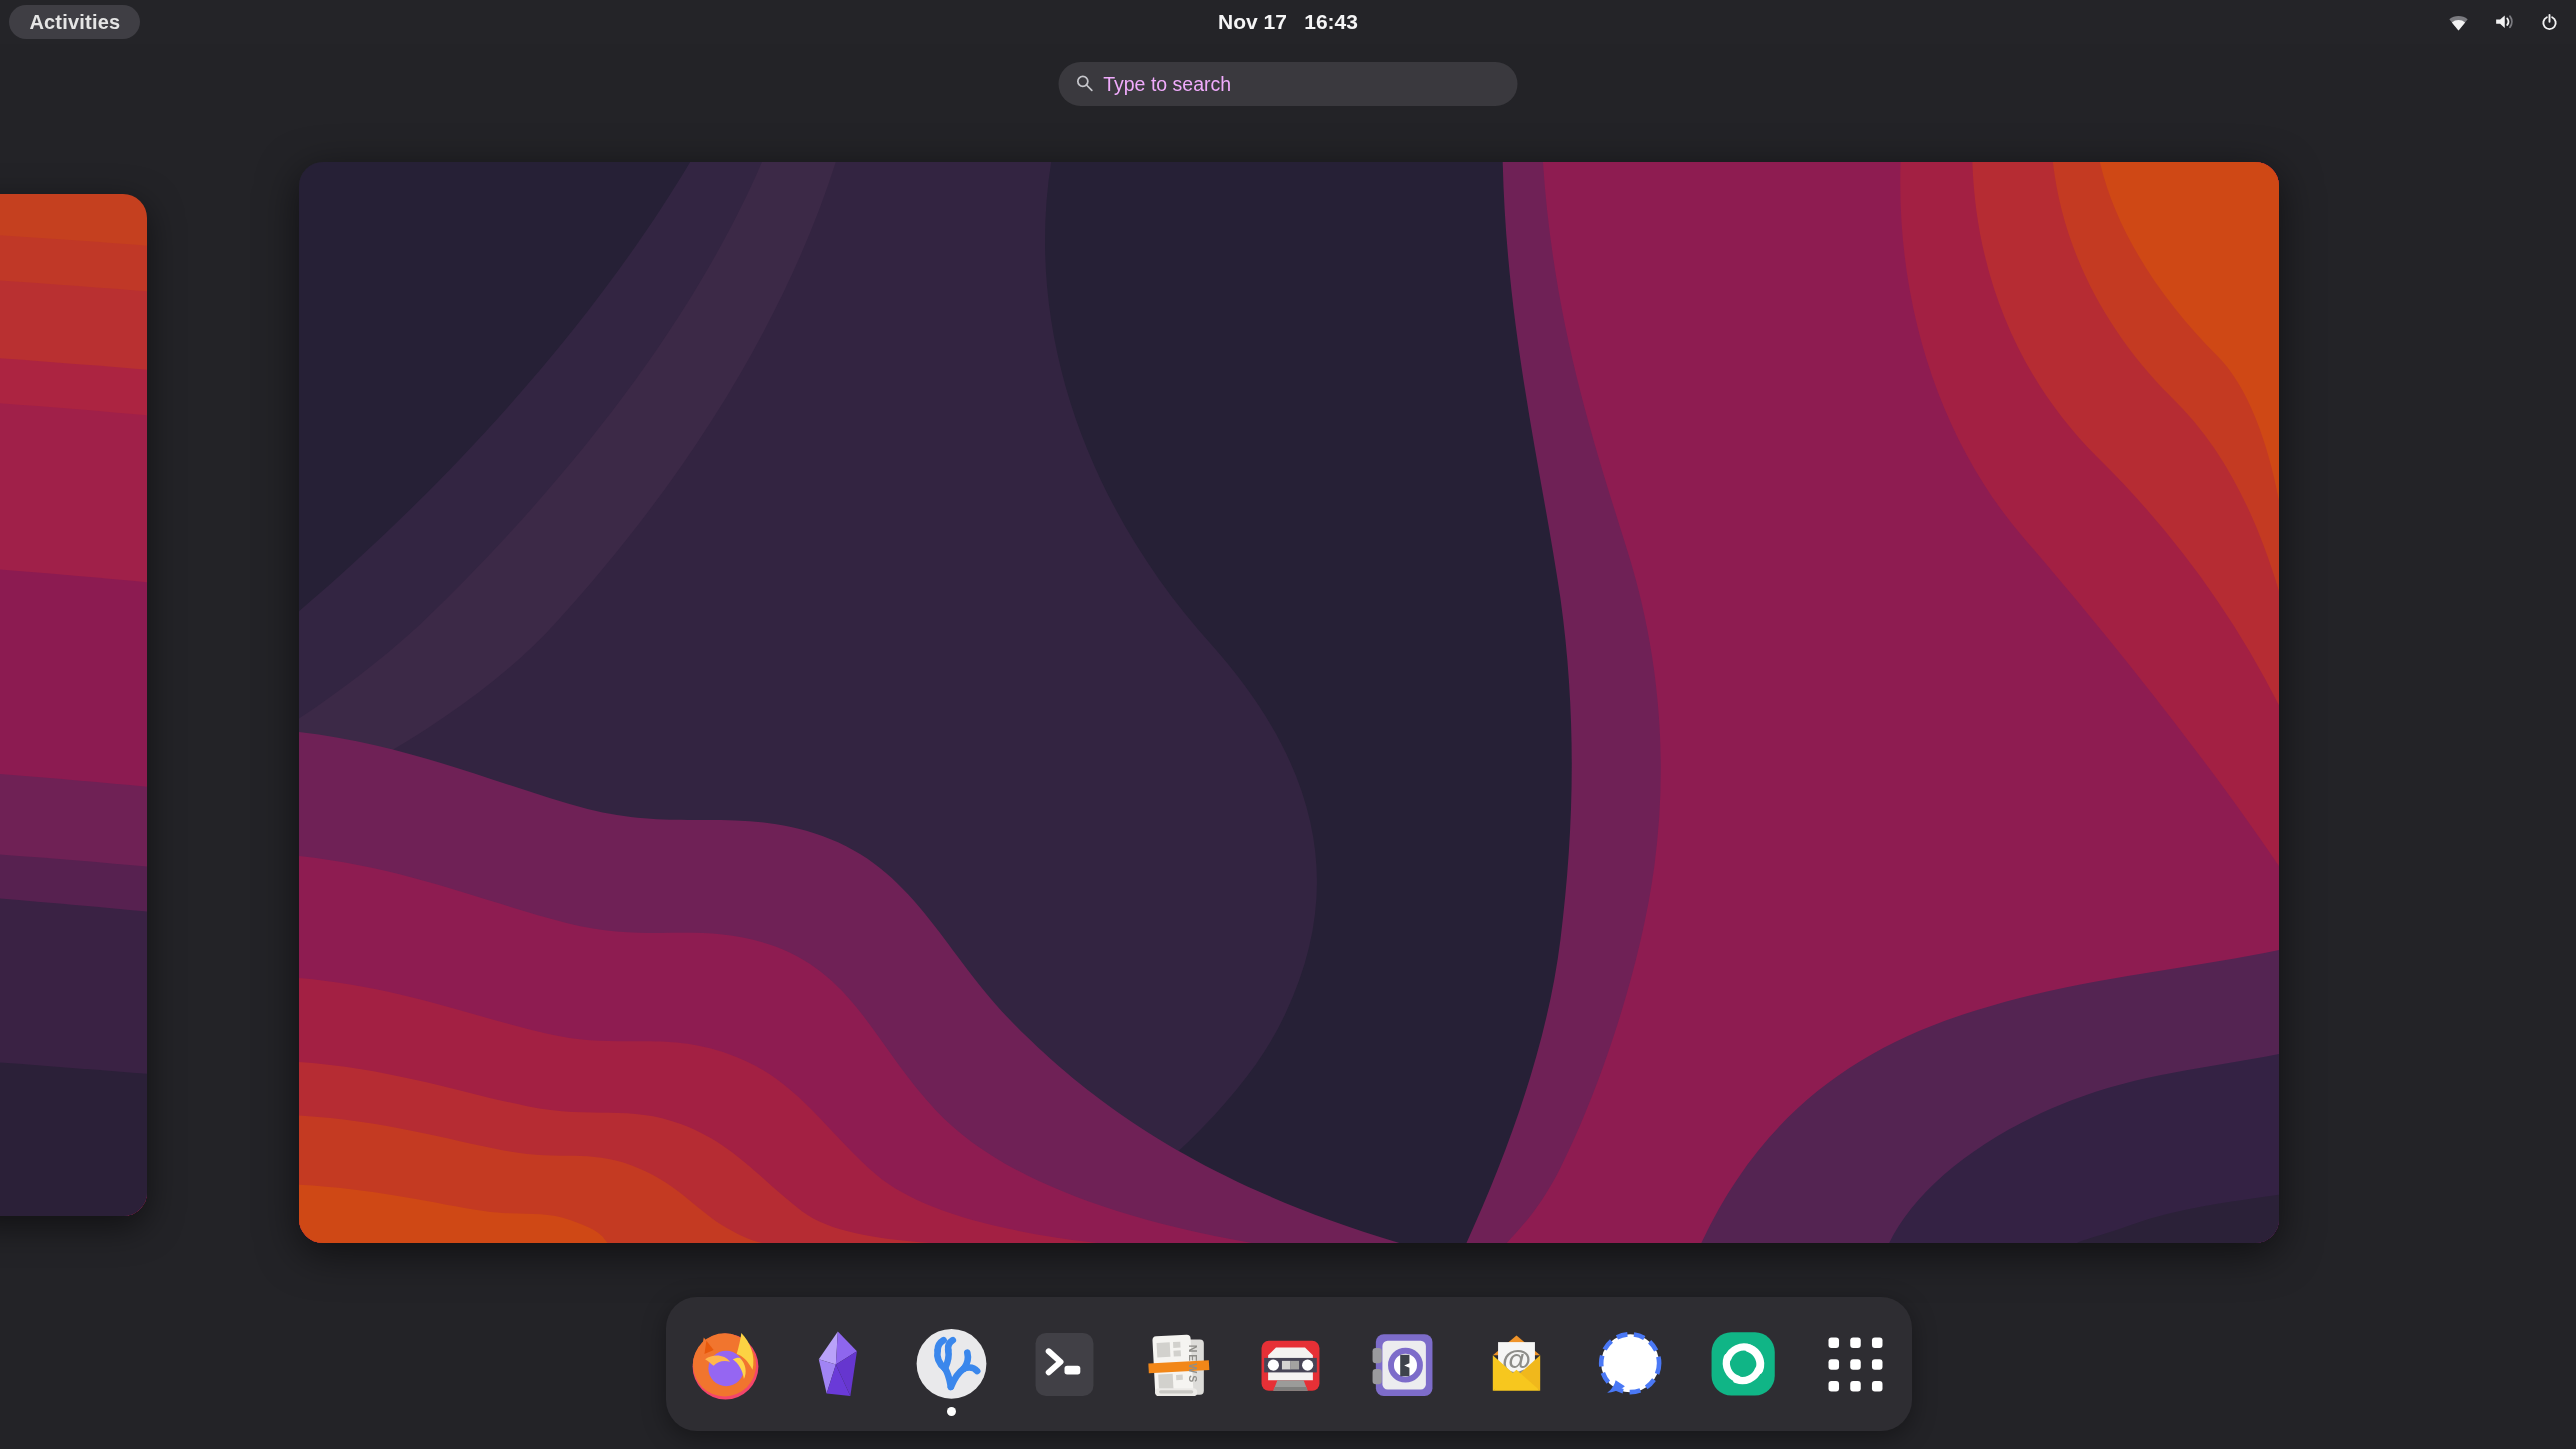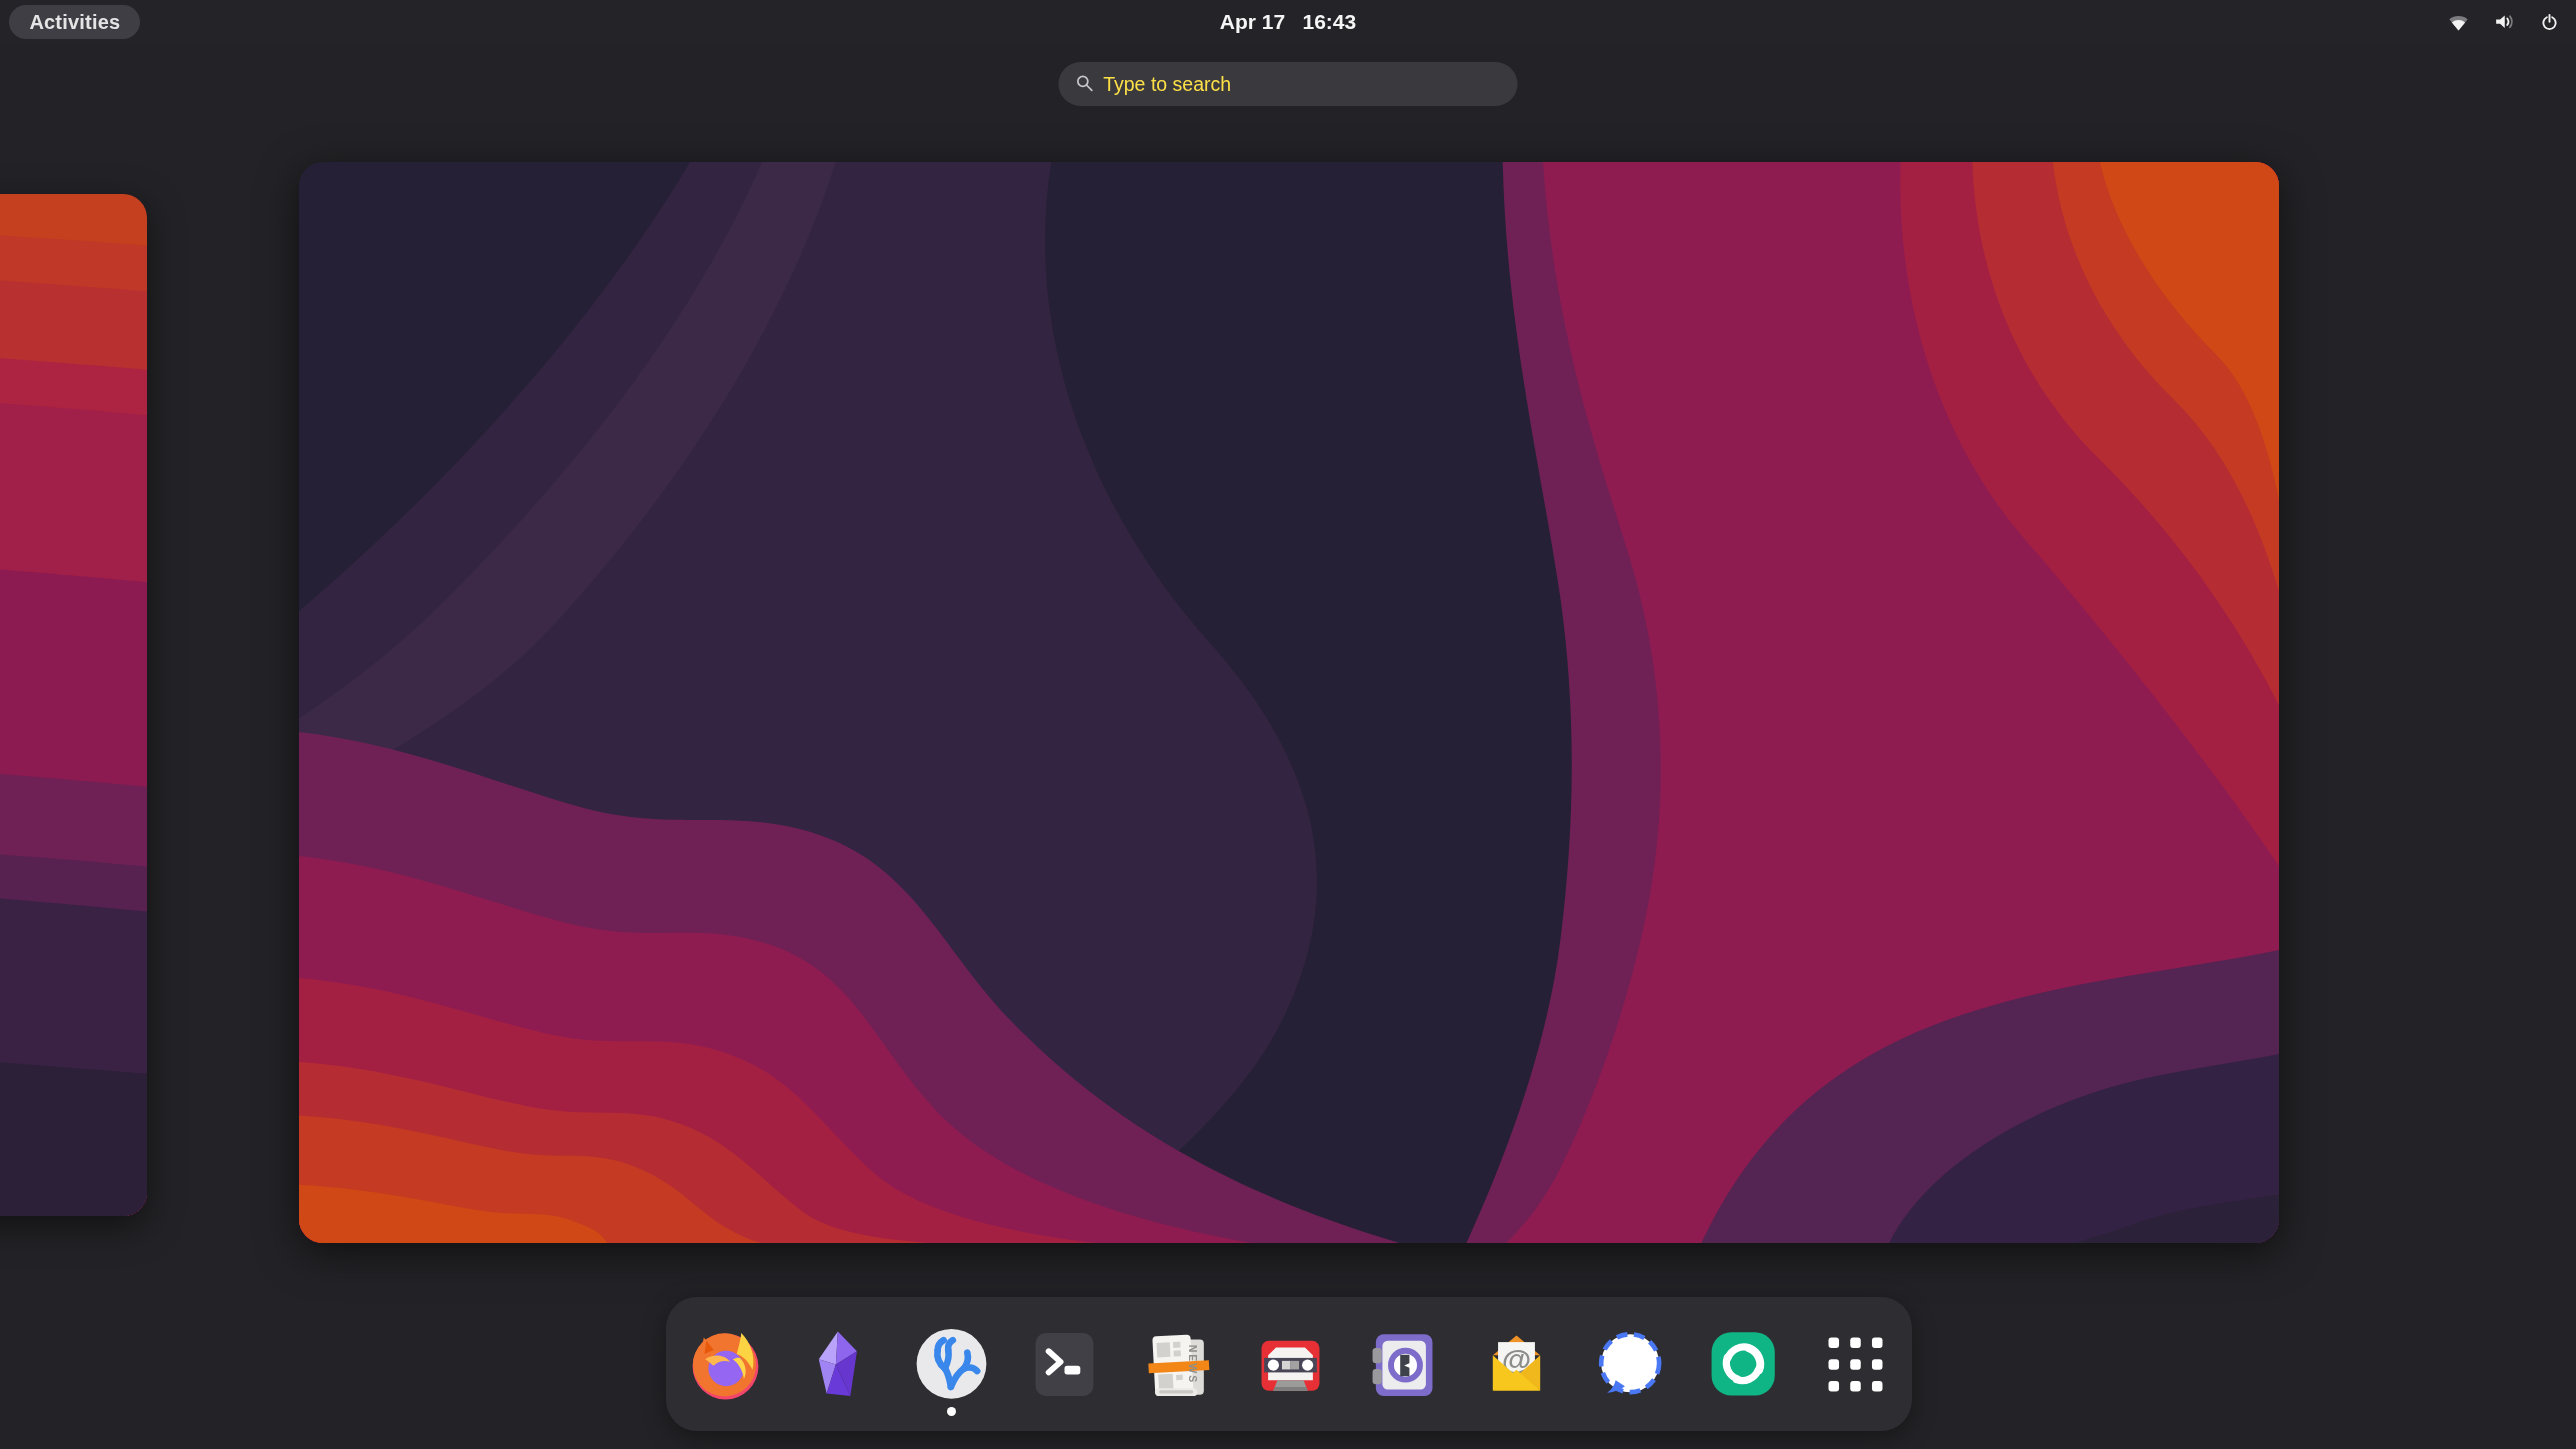--- a/index.html
+++ b/index.html
@@ -13,21 +13,21 @@
               padding:0 20px;letter-spacing:0.2px;cursor:default;}
   .clock{position:absolute;left:0;right:0;top:0;height:44px;display:flex;align-items:center;
          justify-content:center;gap:17.4px;color:#f5f5f6;font-size:21px;font-weight:700;}
   .tray{position:absolute;right:17.4px;top:0;height:44px;display:flex;align-items:center;gap:24px;}
   .tray svg{display:block;}
 
   
   .search{position:absolute;left:50%;transform:translateX(-50%);top:62px;width:459px;height:44px;
           border-radius:22px;background:#3a393e;display:flex;align-items:center;gap:8.7px;
           padding:0 0 0 16px;box-sizing:border-box;}
-  .search-text{color:#fde047;font-size:19.5px;}
+  .search-text{color:#f0abfc;font-size:19.5px;}
 
   
   .ws-main{position:absolute;left:299px;top:162px;width:1980px;height:1081px;border-radius:24px;
            overflow:hidden;box-shadow:0 10.7px 40px rgba(0,0,0,.55);}
   .ws-left{position:absolute;left:-38px;top:194px;width:185px;height:1022px;border-radius:24px;
            overflow:hidden;box-shadow:0 10.7px 34px rgba(0,0,0,.5);}
   .ws-main svg,.ws-left svg{display:block;width:100%;height:100%;}
 
   
   .dock{position:absolute;left:666px;top:1297px;width:1246px;height:134px;border-radius:31px;
@@ -40,21 +40,21 @@
 </style>
 </head>
 <body>
 
 <div class="stage">
 
   <div class="topbar">
     <div class="activities">Activities</div>
 
     <div class="clock">
-      <span>Apr 17</span>
+      <span>Nov 17</span>
       <span>16:43</span>
     </div>
 
     <div class="tray">
       <span>
         <svg width="23" height="19" viewBox="0 0 32 26">
           <path d="M16 24 L3.2 8.5 A20 20 0 0 1 28.8 8.5 Z" fill="#7b7b80"></path>
           <path d="M16 24 L6.8 12.9 A14.5 14.5 0 0 1 25.2 12.9 Z" fill="#f2f2f3"></path>
         </svg>
       </span>

